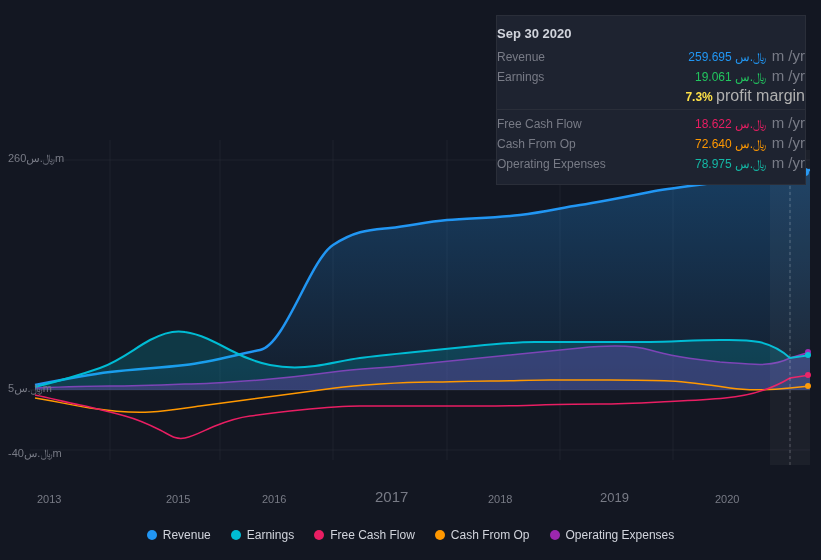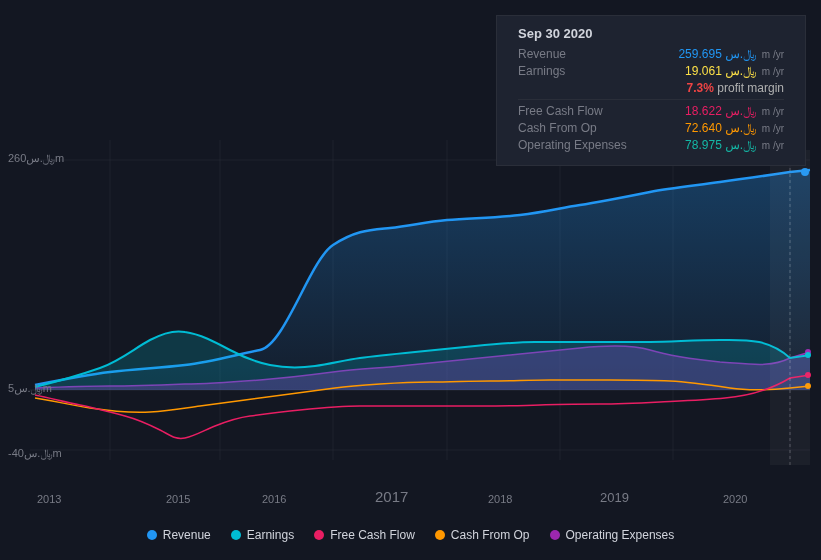--- a/index.html
+++ b/index.html
@@ -18,21 +18,21 @@
       height: 560px;
     }
 
     
     .tooltip-box {
       position: absolute;
       top: 15px;
       right: 15px;
       background: #1e2330;
       border: 1px solid #2a2e39;
-      padding: 10px 21px;
+      padding: 10px 0;
       min-width: 310px;
       z-index: 10;
     }
 
     .tooltip-date {
       font-size: 13px;
       font-weight: 600;
       color: #d1d4dc;
       margin-bottom: 6px;
     }
@@ -50,36 +50,36 @@
       min-width: 100px;
     }
 
     .tooltip-value {
       font-weight: 400;
       text-align: right;
     }
 
     .tooltip-unit {
       color: #787b86;
-      font-size: 10px;
+      font-size: 15px;
       margin-left: 2px;
     }
 
     .color-revenue { color: #2196f3; }
-    .color-earnings { color: #fde047; }
+    .color-earnings { color: #22c55e; }
     .color-fcf { color: #e91e63; }
     .color-cashop { color: #ff9800; }
     .color-opex { color: #14b8a6; }
 
     .profit-margin {
       color: #b0b0b0;
-      font-size: 12px;
+      font-size: 16px;
     }
     .profit-pct {
-      color: #ef4444;
+      color: #fde047;
       font-weight: 600;
     }
 
     
     .chart-area {
       position: absolute;
       top: 0;
       left: 0;
       width: 821px;
       height: 500px;
@@ -238,21 +238,21 @@
   <div class="y-label" style="top: 152px;">260﷼.سm</div>
   <div class="y-label" style="top: 382px;">5﷼.سm</div>
   <div class="y-label" style="top: 447px;">-40﷼.سm</div>
 
   <div style="position:absolute; bottom:55px; left:37px; font-size:11px; color:#787b86;">2013</div>
   <div style="position:absolute; bottom:55px; left:148px; font-size:11px; color:#787b86;margin-left:18px;">2015</div>
   <div style="position:absolute; bottom:55px; left:262px; font-size:11px; color:#787b86;">2016</div>
   <div style="position:absolute; bottom:55px; left:375px; font-size:15px; color:#787b86;">2017</div>
   <div style="position:absolute; bottom:55px; left:488px; font-size:11px; color:#787b86;">2018</div>
   <div style="position:absolute; bottom:55px; left:600px; font-size:13px; color:#787b86;">2019</div>
-  <div style="position:absolute; bottom:55px; left:715px; font-size:11px; color:#787b86;margin-left:8px;">2020</div>
+  <div style="position:absolute; bottom:55px; left:715px; font-size:11px; color:#787b86;">2020</div>
 
   <div class="tooltip-box">
     <div class="tooltip-date">Sep 30 2020</div>
 
     <div class="tooltip-row">
       <span class="tooltip-label">Revenue</span>
       <span>
         <span class="tooltip-value color-revenue">259.695</span>
         <span class="tooltip-value color-revenue">﷼.س</span>
         <span class="tooltip-unit">m /yr</span>

